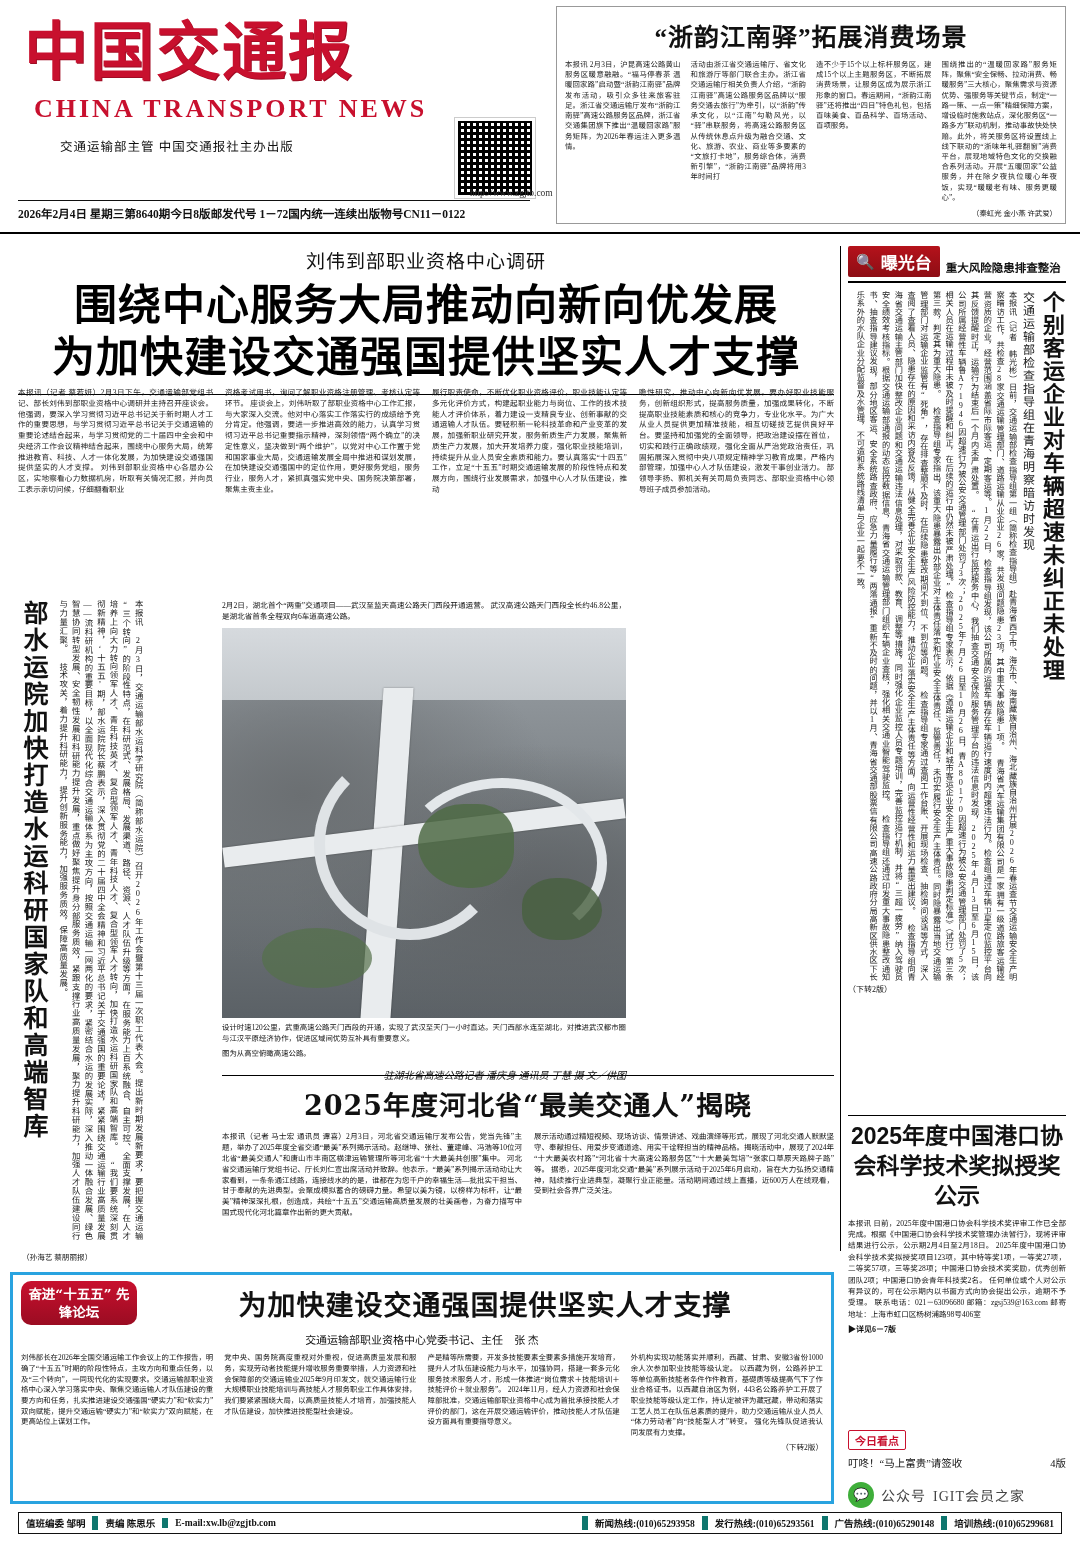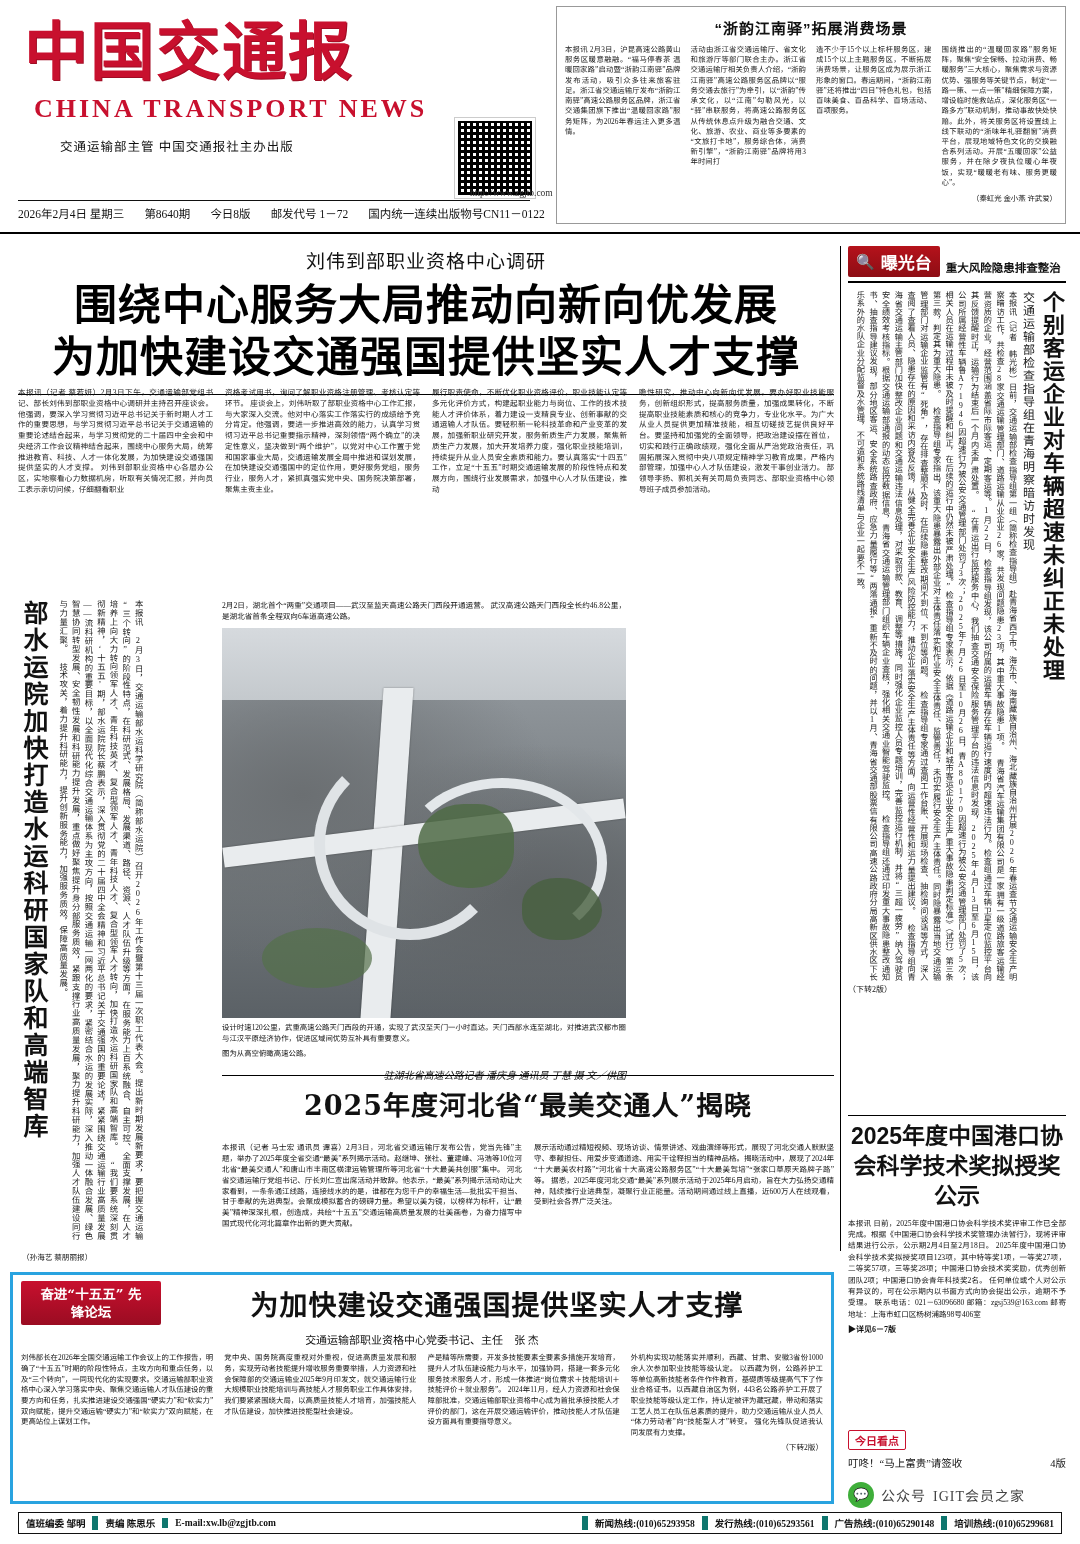--- a/index.html
+++ b/index.html
@@ -34,29 +34,29 @@
       repeating-linear-gradient(0deg,#000 0 3px,#fff 3px 6px);
     background-blend-mode:multiply;
     border:3px solid #fff;outline:1px solid #ccc;
   }
   .mast-line{
     position:absolute;left:18px;top:200px;width:512px;
     border-top:1px solid #111;
   }
   .mast-meta{
     position:absolute;left:18px;top:205px;width:520px;
-    font-size:11.5px;color:#111;display:flex;gap:20px;white-space:nowrap;
+    font-size:11.5px;color:#111;display:flex;gap:0;white-space:nowrap;font-weight:bold;
   }
   .mast-right{
     position:absolute;left:556px;top:6px;width:510px;height:218px;
     border:1px solid #999;box-sizing:border-box;padding:6px 8px;
   }
   .mr-title{
-    text-align:center;font-size:15px;font-weight:bold;
-    font-family:Liberation Sans, sans-serif;letter-spacing:1px;margin:4px 0 7px;
+    text-align:center;font-size:25px;font-weight:bold;
+    font-family:Liberation Serif, serif;letter-spacing:1px;margin:4px 0 7px;
   }
   .mr-cols{display:flex;gap:10px;}
   .mr-col{flex:1;font-size:7.4px;line-height:1.38;text-align:justify;color:#222;}
   .mr-sign{text-align:right;font-size:7.4px;margin-top:4px;}
 
   
   .lead{position:absolute;left:18px;top:246px;width:816px;}
   .lead-kicker{text-align:center;font-size:19px;letter-spacing:1px;margin-bottom:6px;}
   .lead-h1{
     text-align:center;font-family:"DejaVu Serif",serif;font-weight:bold;
@@ -125,21 +125,21 @@
   .ph-green3{position:absolute;left:40px;top:300px;width:110px;height:60px;
     background:#54704a;border-radius:50%;opacity:.7;}
   .photo-cap{font-size:7.4px;line-height:1.45;margin-top:5px;text-align:justify;}
   .photo-credit{text-align:right;font-size:10px;margin-top:7px;font-style:italic;}
 
   
   .hebei{position:absolute;left:222px;top:1075px;width:612px;}
   .hebei-rule{border-top:1px solid #000;margin-bottom:8px;}
   .hebei-h{
     text-align:center;font-family:"DejaVu Serif",serif;font-weight:bold;
-    font-size:27px;letter-spacing:1px;margin-bottom:20px;
+    font-size:27px;letter-spacing:1px;margin-bottom:9px;
   }
   .hebei-cols{display:flex;gap:12px;}
   .hebei-cols .col{flex:1;font-size:7.5px;line-height:1.45;text-align:justify;}
 
   
   .rcol{position:absolute;left:848px;top:246px;width:218px;}
   .rcol-divider{position:absolute;left:840px;top:246px;width:0;height:1005px;border-left:1px solid #000;}
   .expose-badge{
     display:flex;align-items:center;gap:6px;
     background:linear-gradient(#b5121b,#8d0d14);color:#fff;
@@ -185,21 +185,21 @@
 
   
   .bluebox{
     position:absolute;left:10px;top:1272px;width:824px;height:232px;
     border:3px solid #29a3e0;box-sizing:border-box;background:#fff;padding:6px 8px;
   }
   .bb-top{display:flex;align-items:flex-start;gap:10px;}
   .bb-badge{
     background:linear-gradient(#c8102e,#9a0c22);color:#fff;text-align:center;
     font-family:"DejaVu Serif",serif;font-weight:bold;font-size:13.5px;
-    line-height:1.35;padding:4px 18px;border-radius:2px;width:104px;flex:none;
+    line-height:1.35;padding:4px 6px;border-radius:10px;width:104px;flex:none;
   }
   .bb-title{
     flex:1;text-align:center;font-family:"DejaVu Serif",serif;font-weight:bold;
     font-size:28px;letter-spacing:1px;padding-top:2px;
   }
   .bb-by{text-align:center;font-size:11px;margin:6px 0 6px;}
   .bb-cols{display:flex;gap:11px;}
   .bb-cols .col{flex:1;font-size:7.4px;line-height:1.44;text-align:justify;}
   .bb-more{text-align:right;font-size:7.6px;margin-top:2px;}
 

